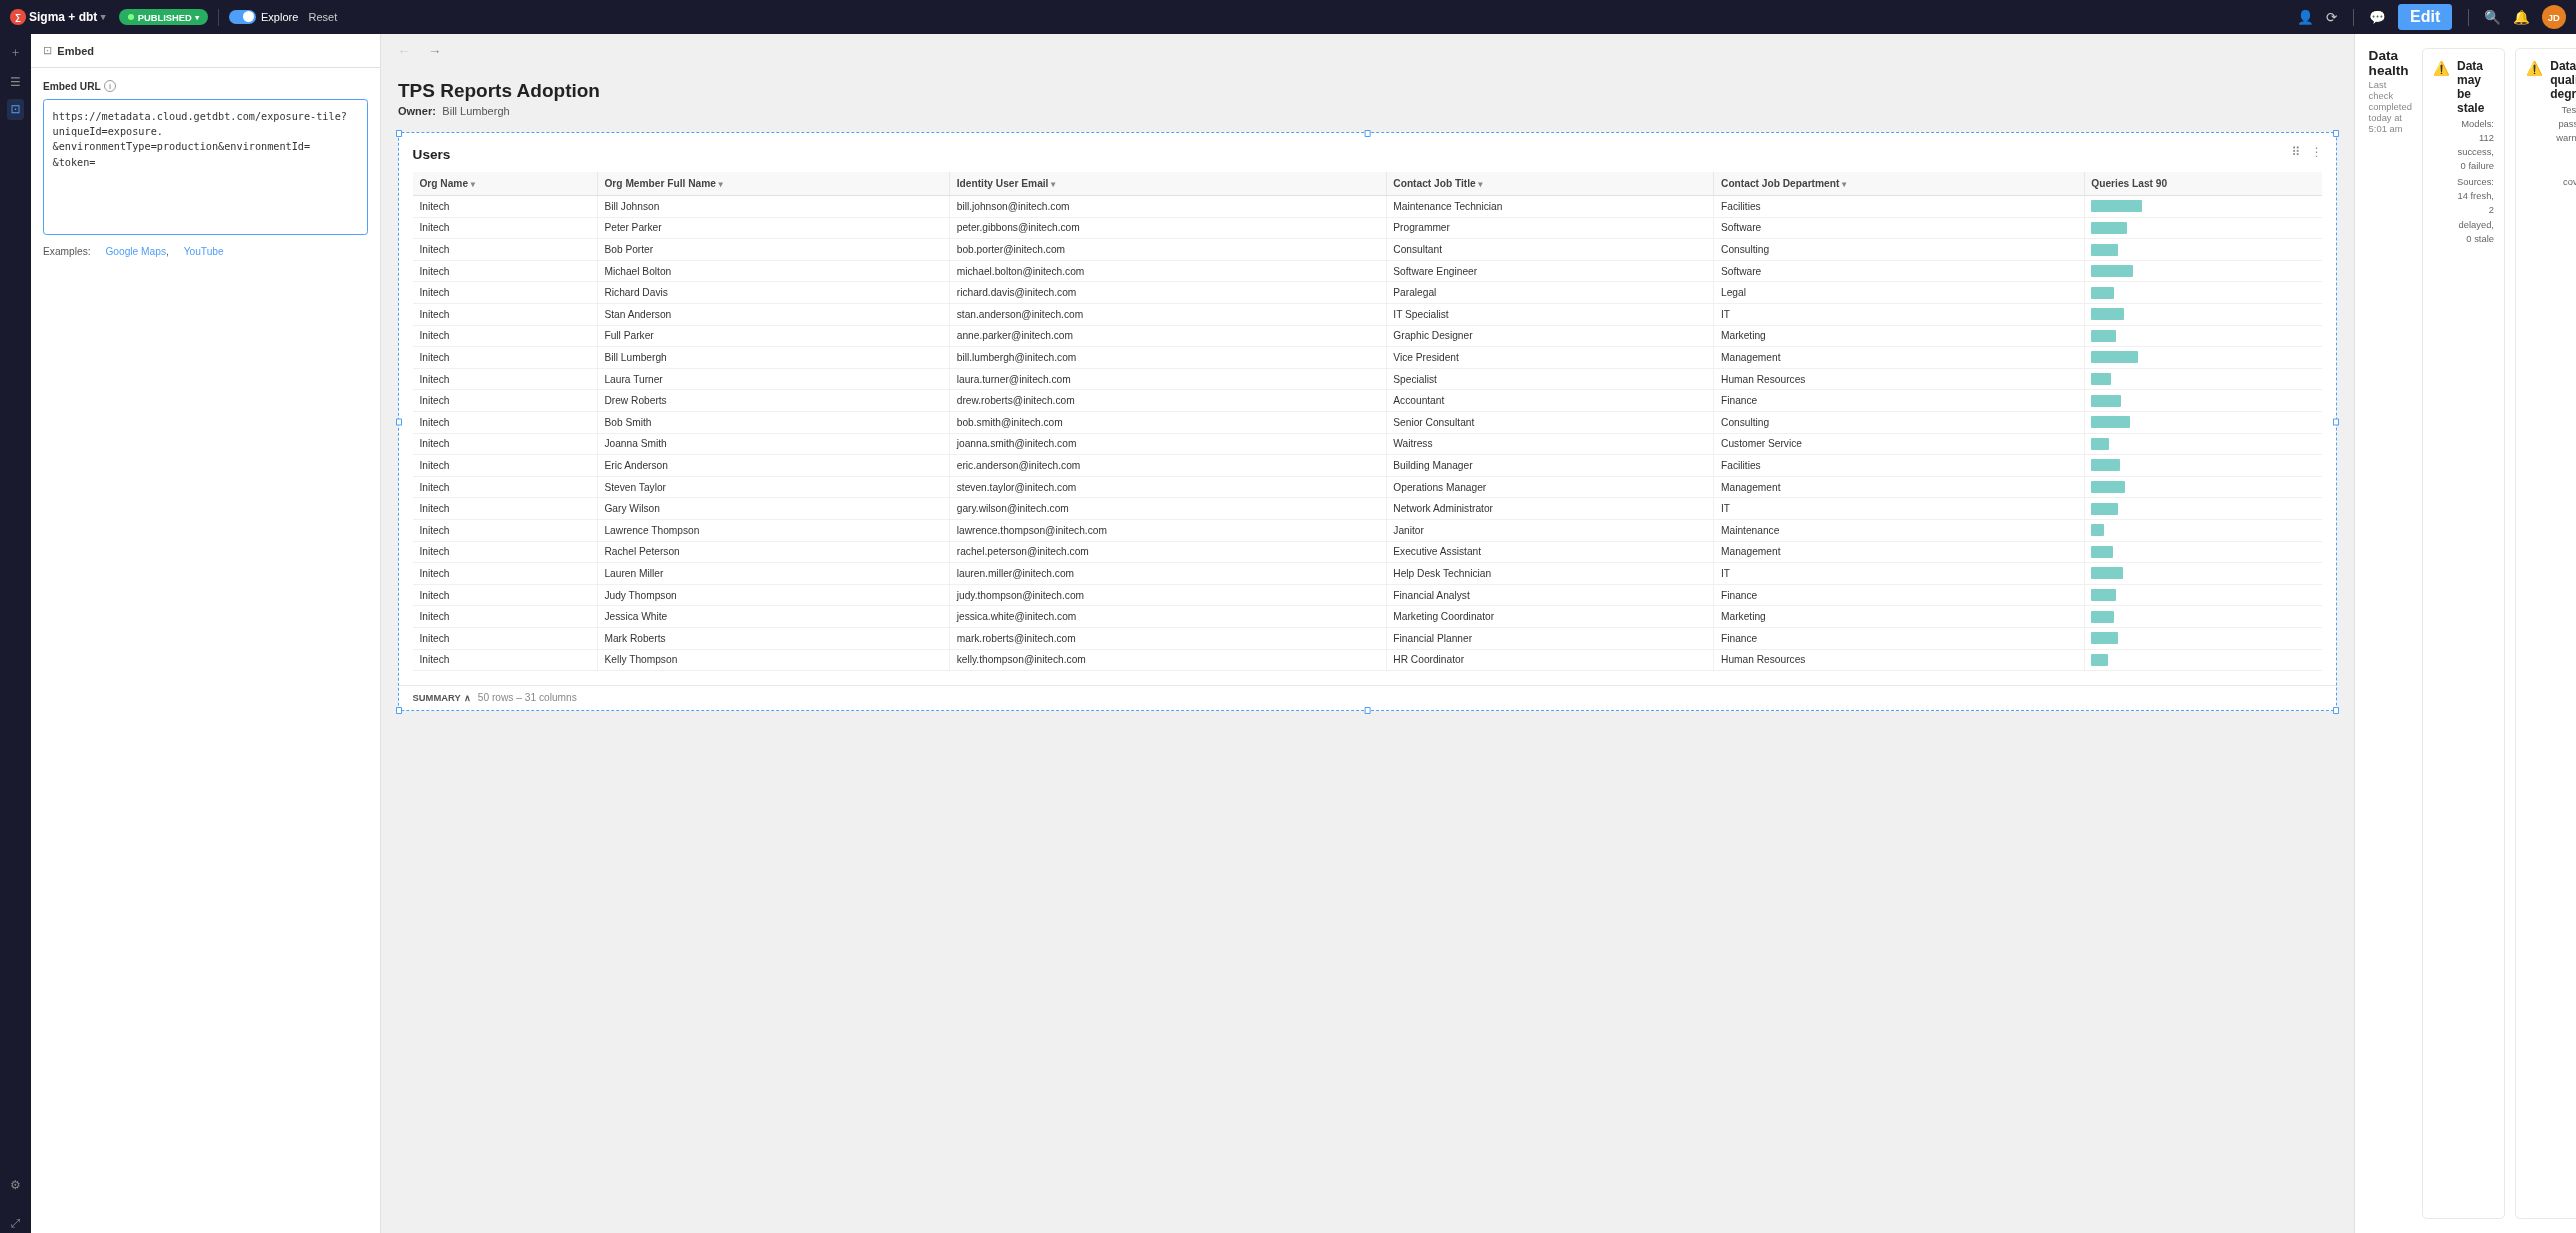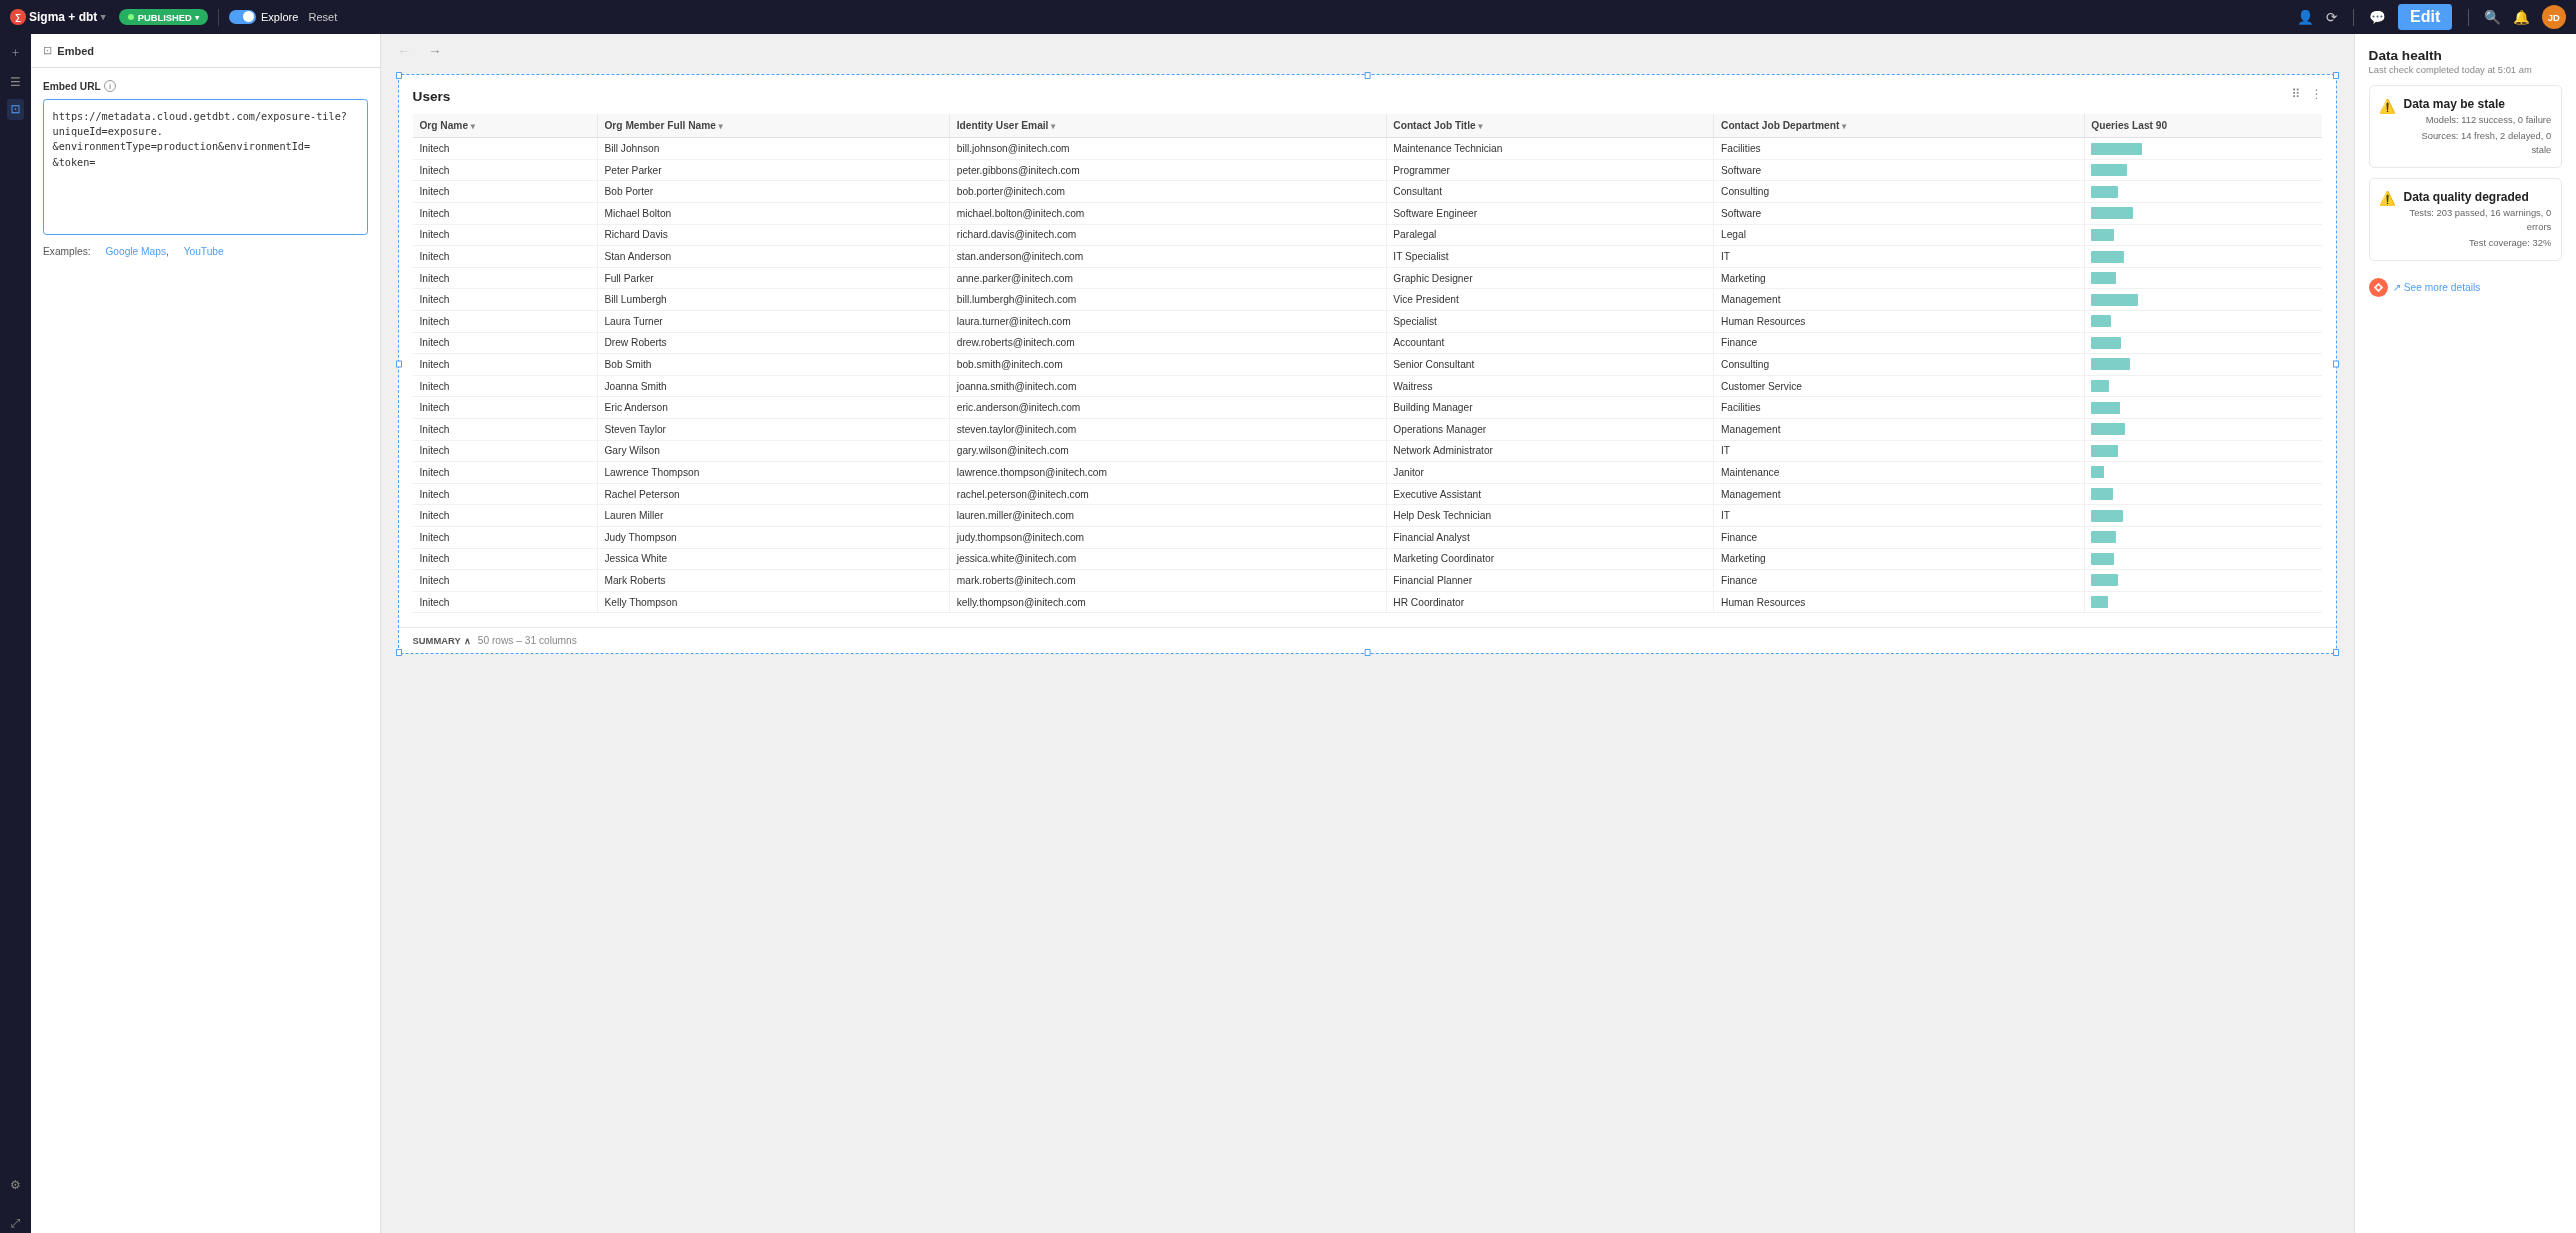--- a/index.html
+++ b/index.html
@@ -339,21 +339,21 @@
     .sh-ml { top: 50%; left: -3.4px; transform: translateY(-50%); }
     .sh-mr { top: 50%; right: -3.4px; transform: translateY(-50%); }
 
     
     .data-health-panel {
       width: 222px;
       background: #fff;
       border-left: 0.9px solid #e0e0e0;
       padding: 13.6px;
       display: flex;
-      flex-direction: column;
+      flex-direction: row;
       gap: 10.2px;
       flex-shrink: 0;
       overflow-y: auto;
     }
     .dh-title { font-size: 13.6px; font-weight: 700; color: #222; }
     .dh-subtitle { font-size: 9.4px; color: #888; margin-top: 1.7px; }
 
     .dh-card {
       border: 0.9px solid #e8e8e8;
       border-radius: 5.1px;
@@ -460,20 +460,27 @@
     </div>
   </div>
 
   <div class="main-content">
     <div class="main-toolbar">
       <button class="toolbar-nav-btn disabled">←</button>
       <button class="toolbar-nav-btn">→</button>
     </div>
 
     <div class="report-area">
+      <div class="report-header">
+        <h1 class="report-title">TPS Reports Adoption</h1>
+        <p class="report-owner">
+          <strong>Owner:</strong>
+          <span style="margin-left:3.4px;">Bill Lumbergh</span>
+        </p>
+      </div>
 
       <div class="table-container">
         <div class="selection-handle sh-tl"></div>
         <div class="selection-handle sh-tr"></div>
         <div class="selection-handle sh-bl"></div>
         <div class="selection-handle sh-br"></div>
         <div class="selection-handle sh-tm"></div>
         <div class="selection-handle sh-bm"></div>
         <div class="selection-handle sh-ml"></div>
         <div class="selection-handle sh-mr"></div>

